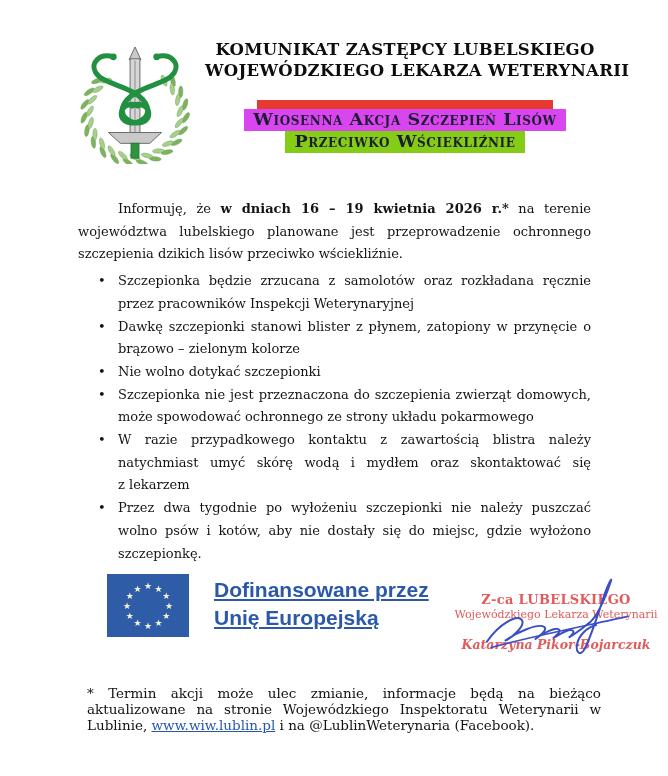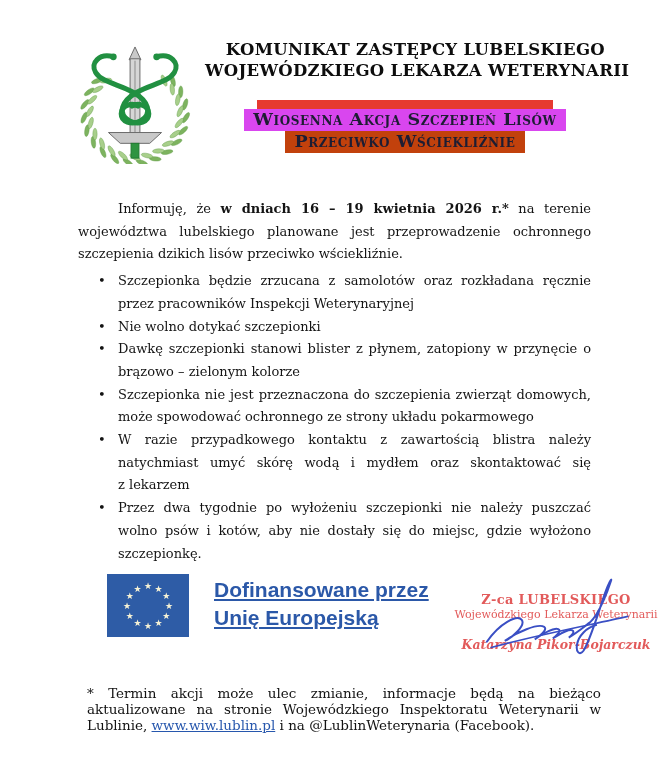--- a/index.html
+++ b/index.html
@@ -4,21 +4,21 @@
 <style>
   html,body{margin:0;padding:0;width:668px;height:776px;overflow:hidden;background:#ffffff;}
   body{position:relative;font-family:"DejaVu Serif",serif;color:#161616;}
 
   .page{position:absolute;inset:0;background:#fff;}
 
   
   .logo{position:absolute;left:76px;top:44px;width:118px;height:120px;}
 
   
-  .title{position:absolute;left:205px;top:40px;width:400px;text-align:right;
+  .title{position:absolute;left:205px;top:40px;width:400px;text-align:center;
          font-weight:bold;font-size:16.5px;line-height:20.5px;color:#0d0d0d;
          letter-spacing:.3px;white-space:nowrap;}
 
   
   .banner{position:absolute;left:205px;top:100px;width:400px;text-align:center;}
   .strip{height:9px;width:296px;margin:0 auto;background:#e63a30;}
   .banner-line{line-height:0;}
   .hl{display:inline-block;background:#e63a30;color:#1d1d33;
       font-variant:small-caps;font-weight:bold;font-size:17.5px;line-height:21px;
       padding:0 9px 1px 9px;letter-spacing:.6px;}
@@ -115,29 +115,29 @@
   </svg>
 
   <div class="title">
     <div>KOMUNIKAT ZASTĘPCY LUBELSKIEGO</div>
     <div>WOJEWÓDZKIEGO LEKARZA WETERYNARII</div>
   </div>
 
   <div class="banner">
     <div class="strip" style="background: rgb(230, 58, 48);"></div>
     <div class="banner-line"><span class="hl" style="background: #d946ef; color: rgb(29, 29, 51);">Wiosenna Akcja Szczepień Lisów</span></div>
-    <div class="banner-line"><span class="hl" style="background: #c2410c; color: rgb(29, 29, 51);">Przeciwko Wściekliźnie</span></div>
+    <div class="banner-line"><span class="hl" style="background: #84cc16; color: rgb(29, 29, 51);">Przeciwko Wściekliźnie</span></div>
   </div>
 
   <div class="bodytext">
     <p><span>Informuję, że </span><b>w dniach 16 – 19 kwietnia 2026 r.*</b><span> na terenie województwa lubelskiego planowane jest przeprowadzenie ochronnego szczepienia dzikich lisów przeciwko wściekliźnie.</span></p>
     <ul>
       <li>Szczepionka będzie zrzucana z samolotów oraz rozkładana ręcznie przez pracowników Inspekcji Weterynaryjnej</li>
+      <li>Dawkę szczepionki stanowi blister z płynem, zatopiony w&nbsp;przynęcie o brązowo – zielonym kolorze</li>
       <li>Nie wolno dotykać szczepionki</li>
-      <li>Dawkę szczepionki stanowi blister z płynem, zatopiony w&nbsp;przynęcie o brązowo – zielonym kolorze</li>
       <li>Szczepionka nie jest przeznaczona do szczepienia zwierząt domowych, może spowodować ochronnego ze strony układu pokarmowego</li>
       <li>W razie przypadkowego kontaktu z zawartością blistra należy natychmiast umyć skórę wodą i mydłem oraz skontaktować się z&nbsp;lekarzem</li>
       <li>Przez dwa tygodnie po wyłożeniu szczepionki nie należy puszczać wolno psów i kotów, aby nie dostały się do miejsc, gdzie wyłożono szczepionkę.</li>
     </ul>
   </div>
 
   <div class="eu">
     <div class="flag" id="eu-flag" style="background: rgb(46, 92, 166);">
         <span class="star" style="left: 41px; top: 12px; color: rgb(246, 242, 213);">★</span>
         <span class="star" style="left: 51.5px; top: 14.6795px; color: rgb(246, 242, 213);">★</span>

